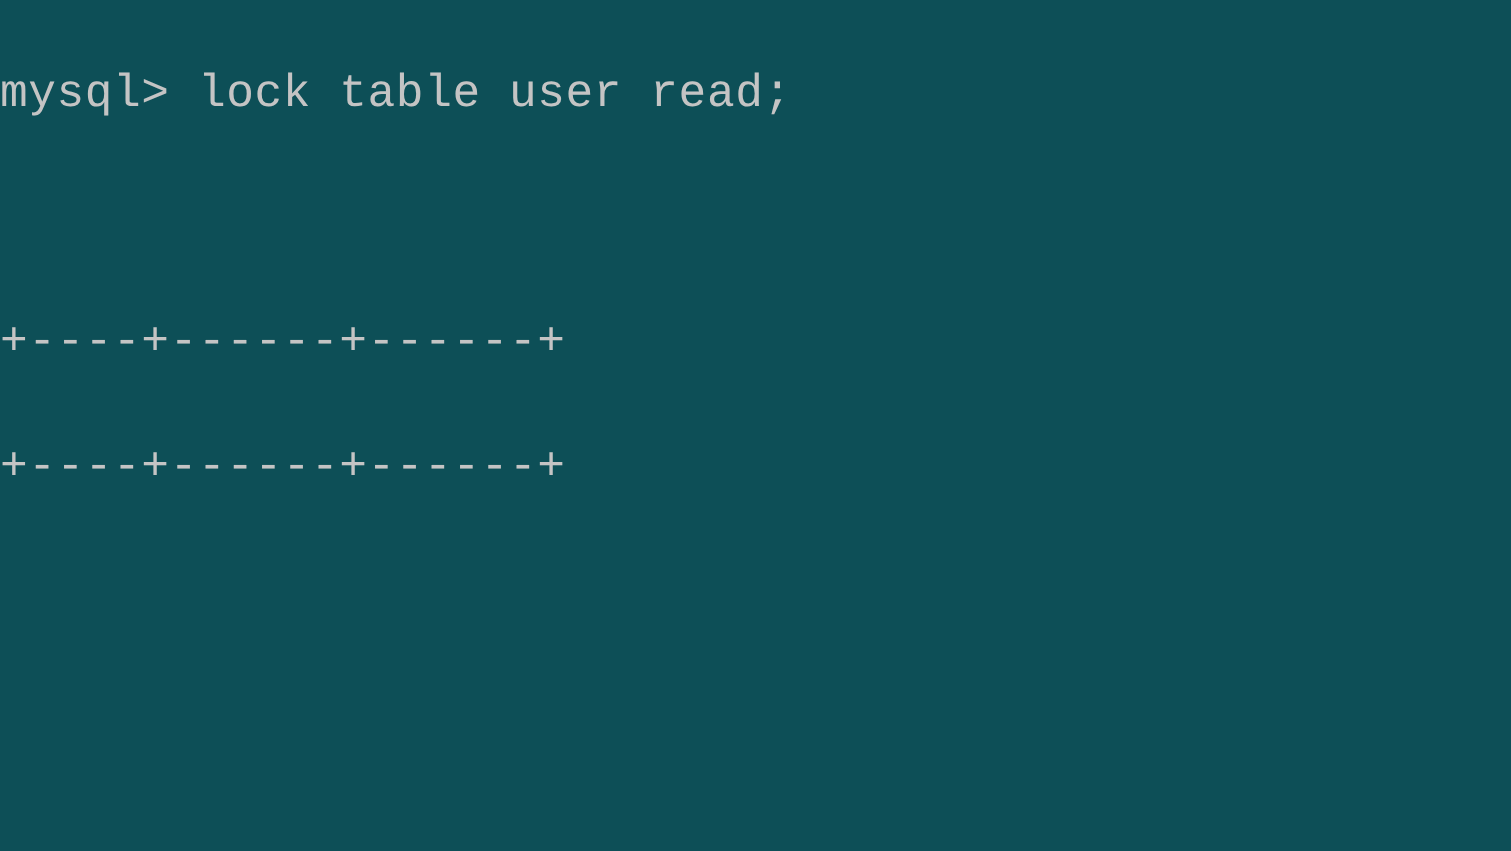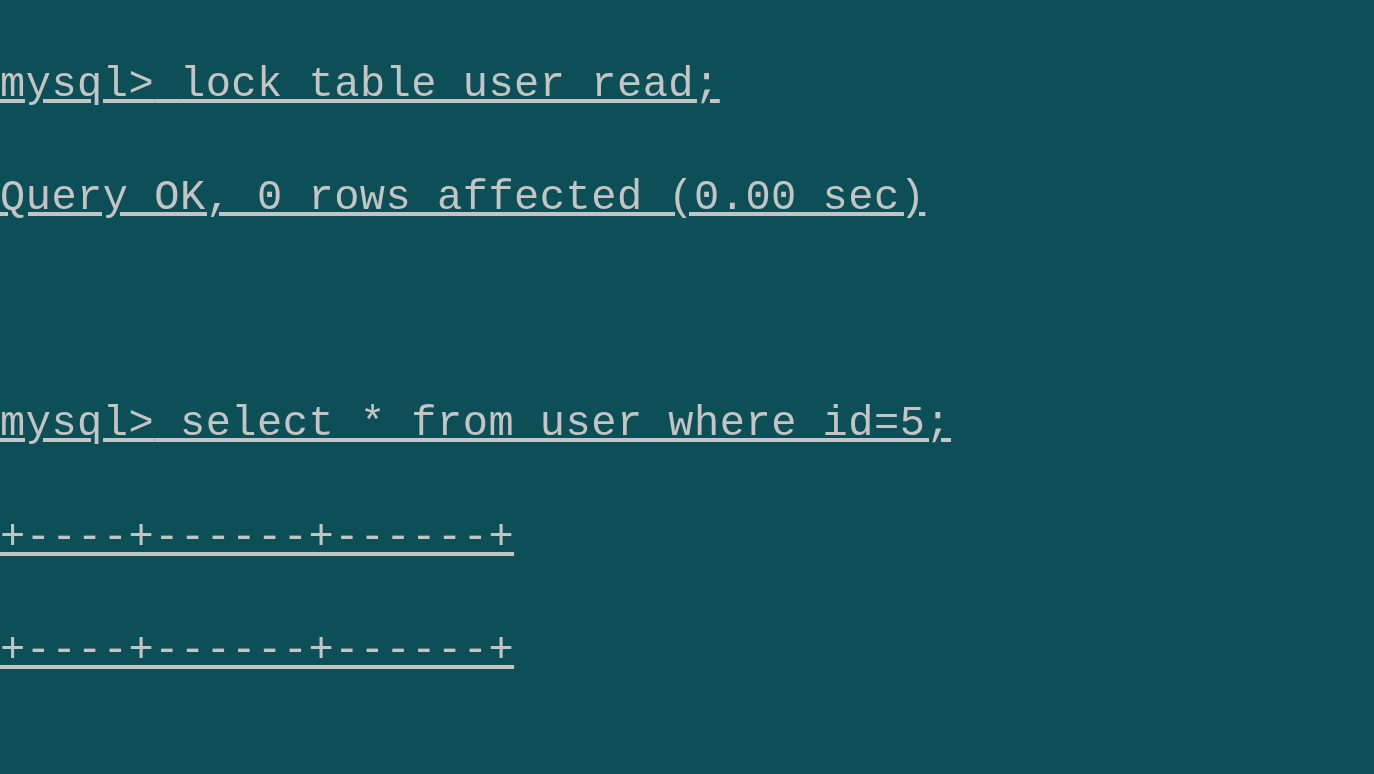--- a/index.html
+++ b/index.html
@@ -18,32 +18,29 @@
       height: 774px;
       overflow: hidden;
       letter-spacing: 0.5px;
     }
     .terminal {
       white-space: pre;
       padding: 0;
     }
     .line {
       display: block;
-      text-decoration: underline;
     }
     .blank-line {
       height: 56px;
     }
   </style>
 </head>
 <body>
 
 <div class="terminal">
 <span class="line"><span>mysql&gt;</span> <span>lock table user read;</span></span>
-<span class="line">Query OK, 0 rows affected (0.00 sec)</span>
 <div class="blank-line"></div>
-<span class="line"><span>mysql&gt;</span> <span>select * from user where id=5;</span></span>
 <span class="line">+----+------+------+</span>
 <span class="line">+----+------+------+</span>
 
 
 
 </div>
 
 </body></html>

